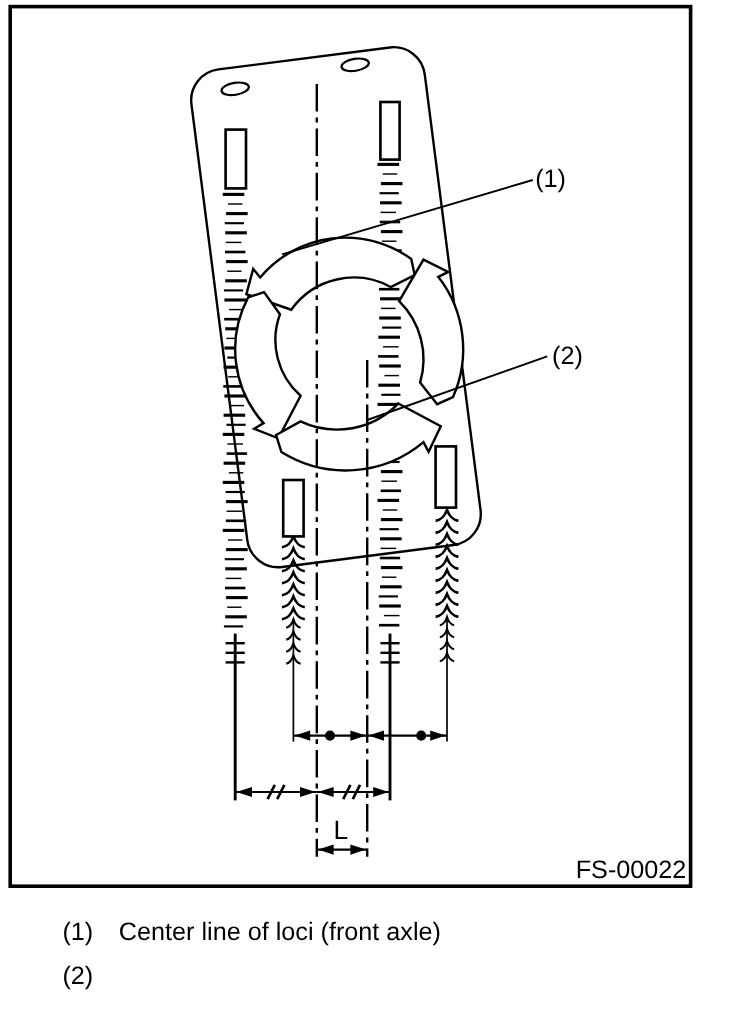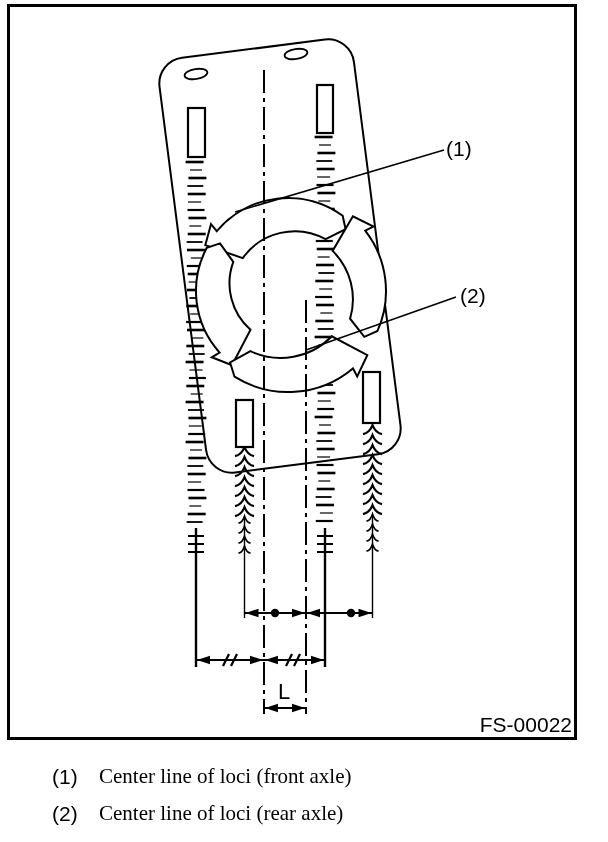--- a/index.html
+++ b/index.html
@@ -18,21 +18,21 @@
   }
   .legend{
     position:absolute;
     left:52px;
     top:764px;
     font-size:21px;
     line-height:25px;
   }
   .legend-row{display:flex;margin-bottom:12px;}
   .legend-num{width:47px;flex:0 0 47px;}
-  .legend-label{white-space:nowrap;font-family:Liberation Serif, serif;}
+  .legend-label{white-space:nowrap;}
 </style>
 </head>
 <body>
 
 <div class="page">
 
   <div class="diagram-wrap">
     <svg width="608" height="750" viewBox="0 0 608 750">
 
       <rect x="8.5" y="5.5" width="567" height="733" fill="#ffffff" stroke="#000" stroke-width="3"></rect>
@@ -230,16 +230,15 @@
     </svg>
   </div>
 
   <div class="legend">
     <div class="legend-row">
       <span class="legend-num">(1)</span>
       <span class="legend-label">Center line of loci (front axle)</span>
     </div>
     <div class="legend-row">
       <span class="legend-num">(2)</span>
-      <span class="legend-label">Center line of loci (rear axle)</span>
     </div>
   </div>
 </div>
 
 </body></html>

